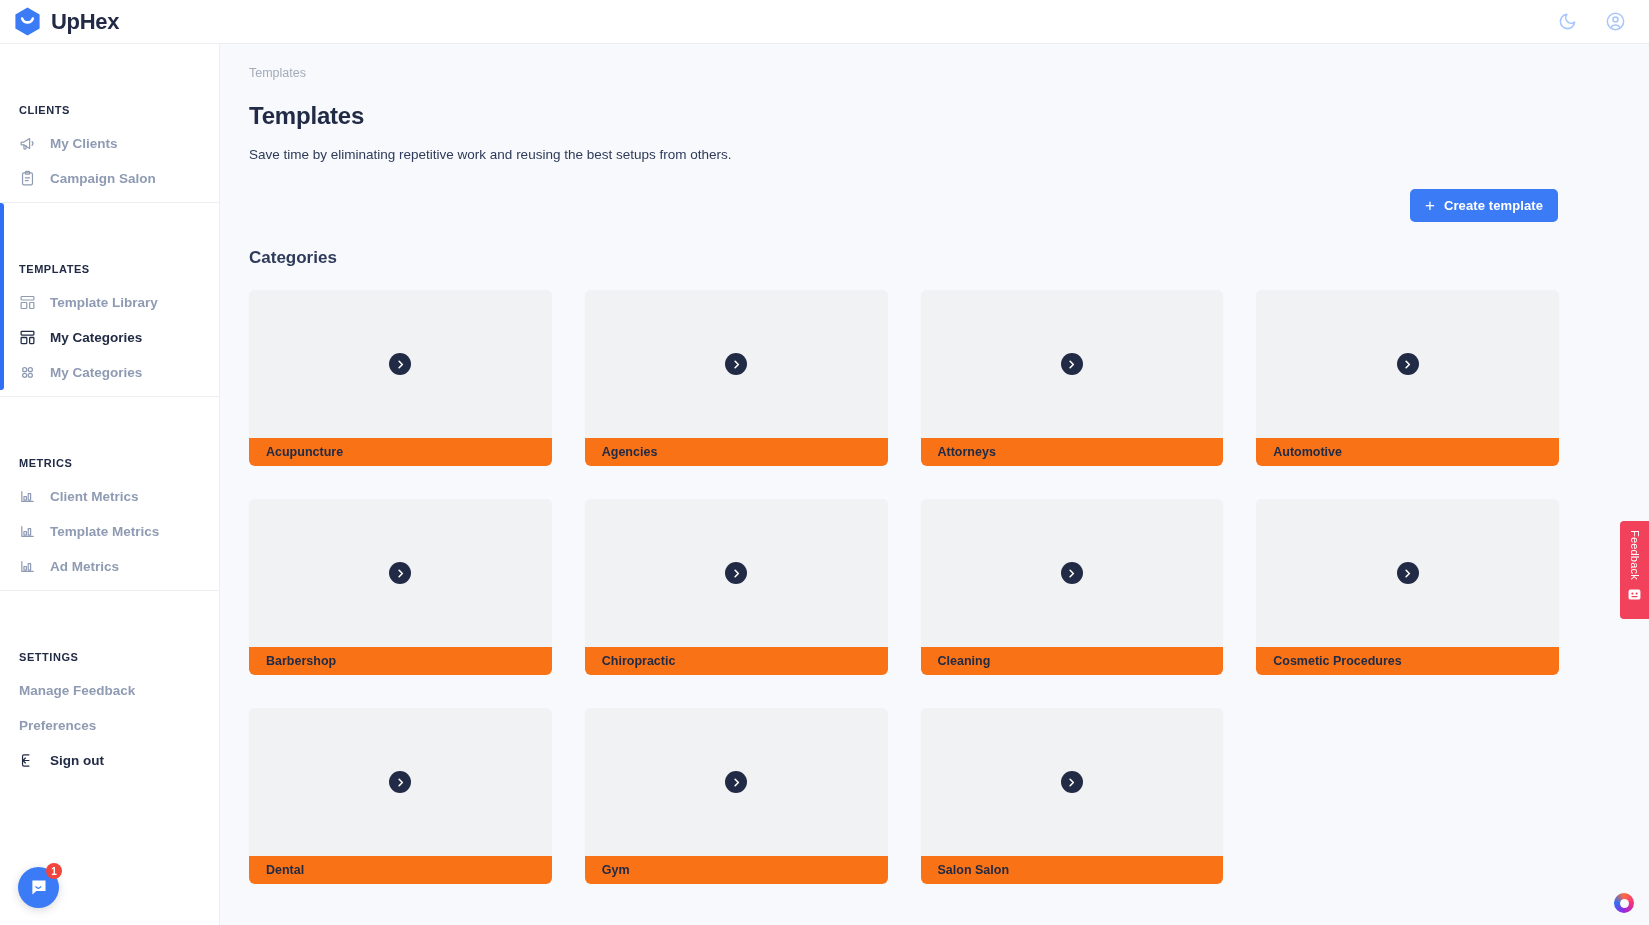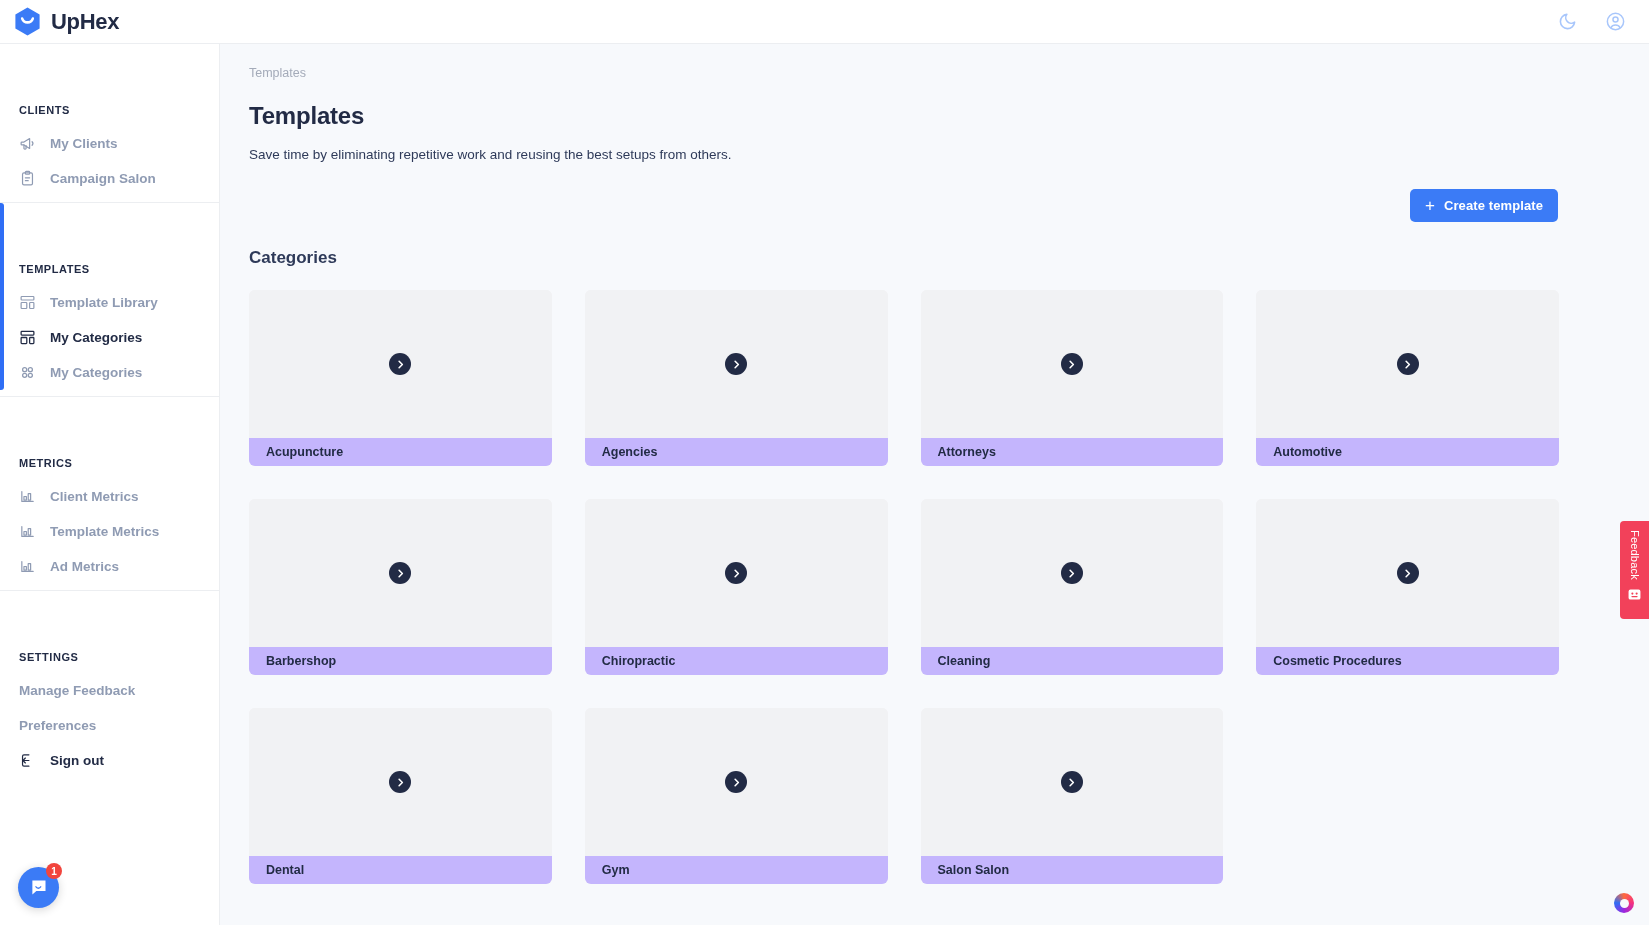--- a/index.html
+++ b/index.html
@@ -76,21 +76,21 @@
   .card { border-radius: 6px; overflow: hidden; cursor: pointer; background: #f1f2f4; }
   .card-body {
     height: 148px; background: #f1f2f4;
     display: flex; align-items: center; justify-content: center;
   }
   .chev {
     width: 22px; height: 22px; border-radius: 50%; background: #222b45;
     display: flex; align-items: center; justify-content: center;
   }
   .card-foot {
-    background: #c4b5fd; height: 28px; display: flex; align-items: center;
+    background: #f97316; height: 28px; display: flex; align-items: center;
     padding-left: 17px; font-size: 12.5px; font-weight: bold; color: #222b45;
   }
 
   
   .feedback-tab {
     position: absolute; right: 0; top: 477px; width: 29px; height: 98px;
     background: #f2415a; border-radius: 4px 0 0 4px;
     display: flex; flex-direction: column; align-items: center; justify-content: flex-start;
     padding-top: 9px; cursor: pointer; z-index: 40;
   }

